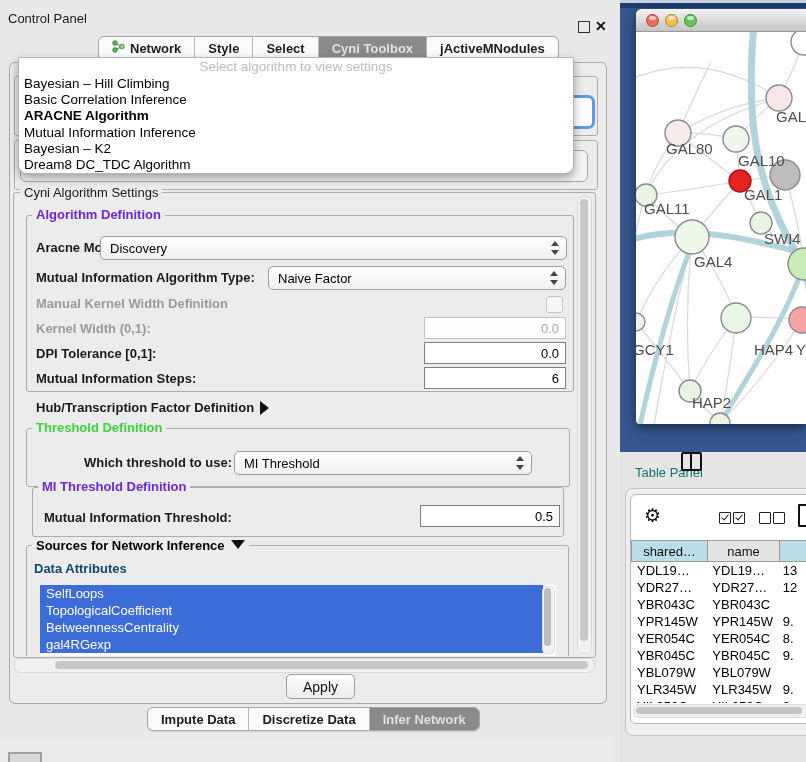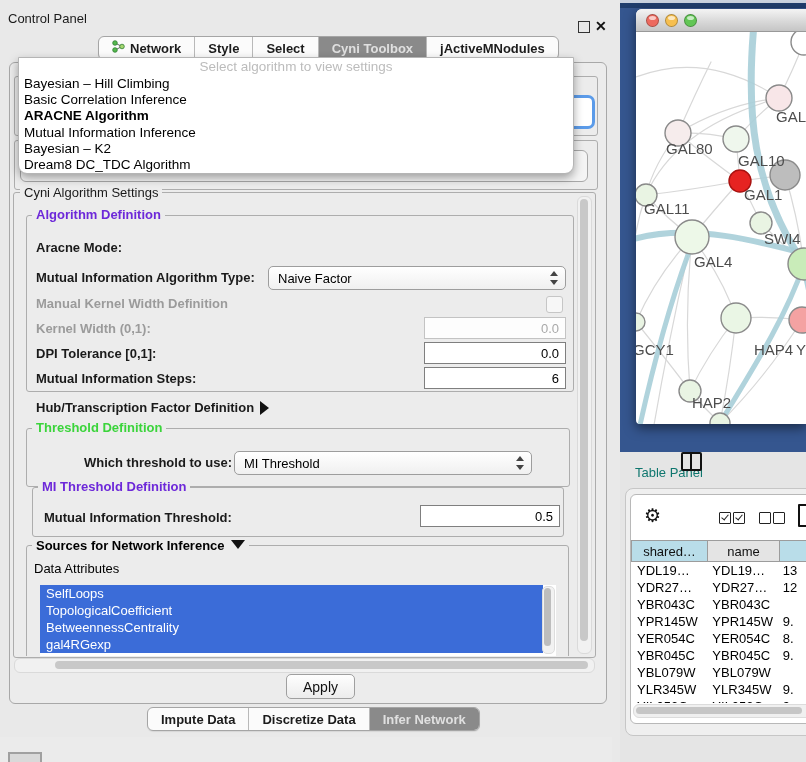--- a/index.html
+++ b/index.html
@@ -56,21 +56,21 @@
   .field.dis{border-color:#c3c3c3;color:#a9a9a9;background:#fdfdfd;}
 
   #manual-cb{left:546px;top:296px;width:15px;height:15px;border:1px solid #c6c6c6;border-radius:3px;background:#f7f7f7;}
 
   .tri-right{display:inline-block;width:0;height:0;border-top:7px solid transparent;border-bottom:7px solid transparent;border-left:9px solid #111;vertical-align:-3px;margin-left:6px;}
   .tri-down{display:inline-block;width:0;height:0;border-left:7px solid transparent;border-right:7px solid transparent;border-top:9px solid #111;vertical-align:1px;margin-left:6px;}
 
   #src-title{left:32px;top:538px;background:#ececec;padding:0 4px;font-size:13px;font-weight:700;z-index:2;}
   #src-clip{left:26px;top:545px;width:544px;height:111px;overflow:hidden;}
   #src-border{position:absolute;left:0;top:0;width:541px;height:150px;border:1px solid #adadad;border-radius:3px;}
-  #attr-label{position:absolute;left:8px;top:16px;font-size:13px;font-weight:400;color:#000000;}
+  #attr-label{position:absolute;left:8px;top:16px;font-size:13px;font-weight:700;color:#0c4a6e;}
   #attr-list{position:absolute;left:14px;top:40px;width:516px;height:71px;background:#fff;}
   .attr-item{height:17px;line-height:17px;font-size:13px;color:#fff;background:#3b6cd8;padding-left:6px;margin-right:13px;}
   #attr-sb{position:absolute;right:1px;top:1px;width:11px;height:66px;background:#f2f2f2;border:1px solid #ddd;border-radius:5px;}
   #attr-sb .thumb{position:absolute;left:1px;top:1px;width:7px;height:58px;background:#bdbdbd;border-radius:4px;}
 
   .sb{background:#f1f1f1;border:1px solid #dadada;}
   #v-scroll{left:577px;top:196px;width:13px;height:456px;border-radius:6px;}
   #v-scroll .thumb{position:absolute;left:1.5px;top:2px;width:8px;height:442px;background:#c8c8c8;border-radius:5px;}
   #h-scroll{left:14px;top:658px;width:579px;height:13px;border-radius:6px;}
   #h-scroll .thumb{position:absolute;left:40px;top:1.5px;width:533px;height:8px;background:#c8c8c8;border-radius:5px;}
@@ -170,20 +170,24 @@
         </div>
     </div>
 
     <div class="abs grp" id="cyni-grp"></div>
     <div class="grp-title" style="left:20px;top:186px;">Cyni Algorithm Settings</div>
 
     <div class="abs grp" id="algdef-grp"></div>
     <div class="grp-title t-blue" style="left:32px;top:208px;">Algorithm Definition</div>
 
     <div class="lbl" style="left:36px;top:240px;">Aracne Mode:</div>
+    <div class="combo" style="left:100px;top:236px;width:467px;">
+      <span>Discovery</span>
+      <span class="spin"></span>
+    </div>
 
     <div class="lbl" style="left:36px;top:270px;">Mutual Information Algorithm Type:</div>
     <div class="combo" style="left:268px;top:266px;width:298px;">
       <span>Naive Factor</span>
       <span class="spin"></span>
     </div>
 
     <div class="lbl dis" style="left:36px;top:296px;">Manual Kernel Width Definition</div>
     <div class="abs" id="manual-cb"></div>
 

